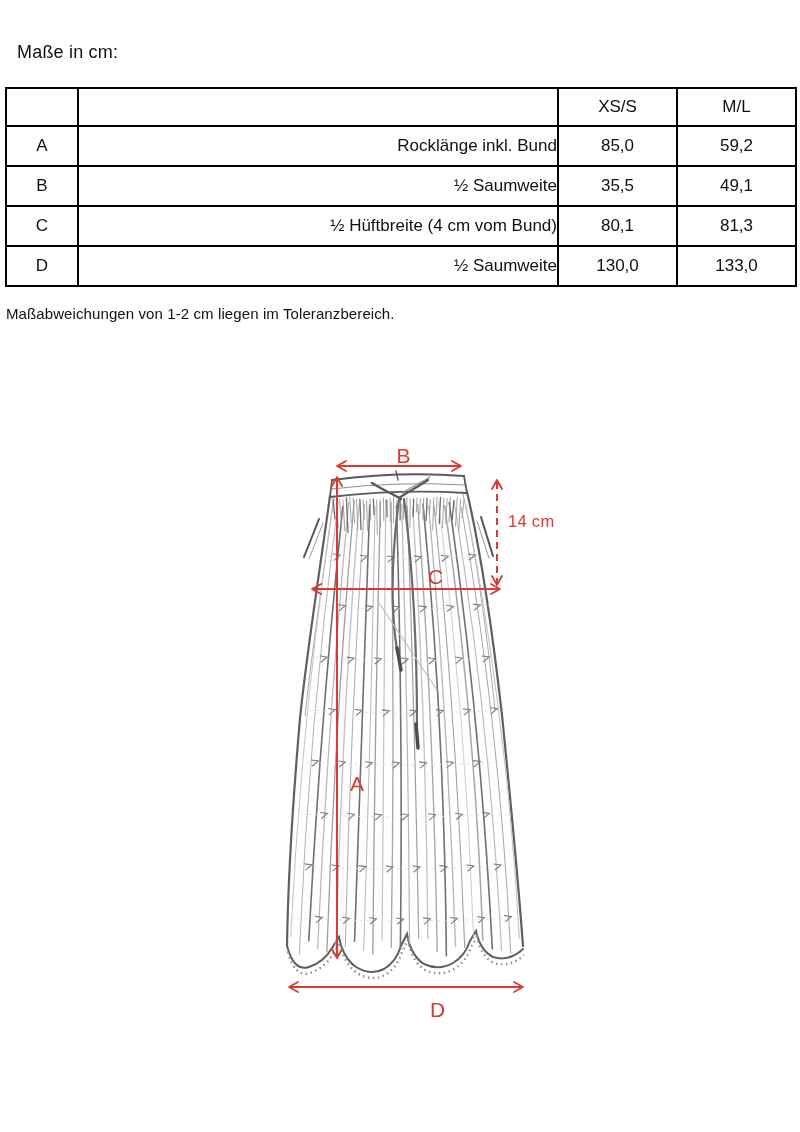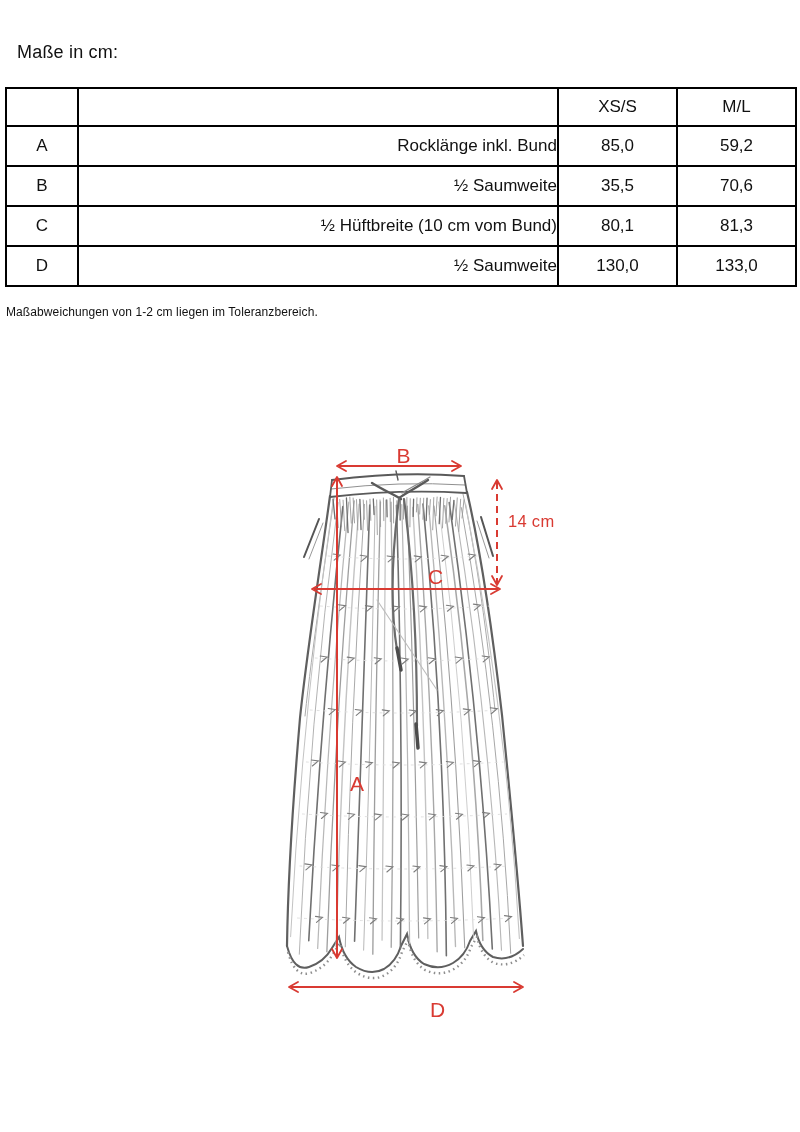--- a/index.html
+++ b/index.html
@@ -24,21 +24,21 @@
     font-weight: normal; background: #fff;
   }
   table.meas thead th { height: 36px; }
   table.meas tbody td { height: 38px; }
   .c-letter { width: 72px; text-align: center; }
   .c-desc   { width: 480px; text-align: right; }
   .c-size   { width: 119px; text-align: center; }
   td.c-desc { padding-left: 26px; }
   .note {
     position: absolute; left: 6px; top: 305px;
-    font-size: 12px; letter-spacing: 0.1px;
+    font-size: 15px; letter-spacing: 0.1px;
   }
   svg.sketch { position: absolute; left: 0; top: 0; }
   .dim-line { stroke: var(--red); stroke-width: 2; fill: none; }
   .dim-dash { stroke: var(--red); stroke-width: 2; fill: none; stroke-dasharray: 7 5; }
   .dim-head { stroke: var(--red); stroke-width: 1.8; fill: none;
               stroke-linecap: round; stroke-linejoin: round; }
   .red-label {
     fill: var(--red); font-family: "Liberation Sans", sans-serif;
     font-size: 21px; letter-spacing: 1px;
   }
@@ -68,25 +68,25 @@
     <tr>
       <td class="c-letter">A</td>
       <td class="c-desc">Rocklänge inkl. Bund</td>
       <td class="c-size">85,0</td>
       <td class="c-size">59,2</td>
     </tr>
     <tr>
       <td class="c-letter">B</td>
       <td class="c-desc">½ Saumweite</td>
       <td class="c-size">35,5</td>
-      <td class="c-size">70,6</td>
+      <td class="c-size">49,1</td>
     </tr>
     <tr>
       <td class="c-letter">C</td>
-      <td class="c-desc">½ Hüftbreite (10 cm vom Bund)</td>
+      <td class="c-desc">½ Hüftbreite (4 cm vom Bund)</td>
       <td class="c-size">80,1</td>
       <td class="c-size">81,3</td>
     </tr>
     <tr>
       <td class="c-letter">D</td>
       <td class="c-desc">½ Saumweite</td>
       <td class="c-size">130,0</td>
       <td class="c-size">133,0</td>
     </tr>
   </tbody>

